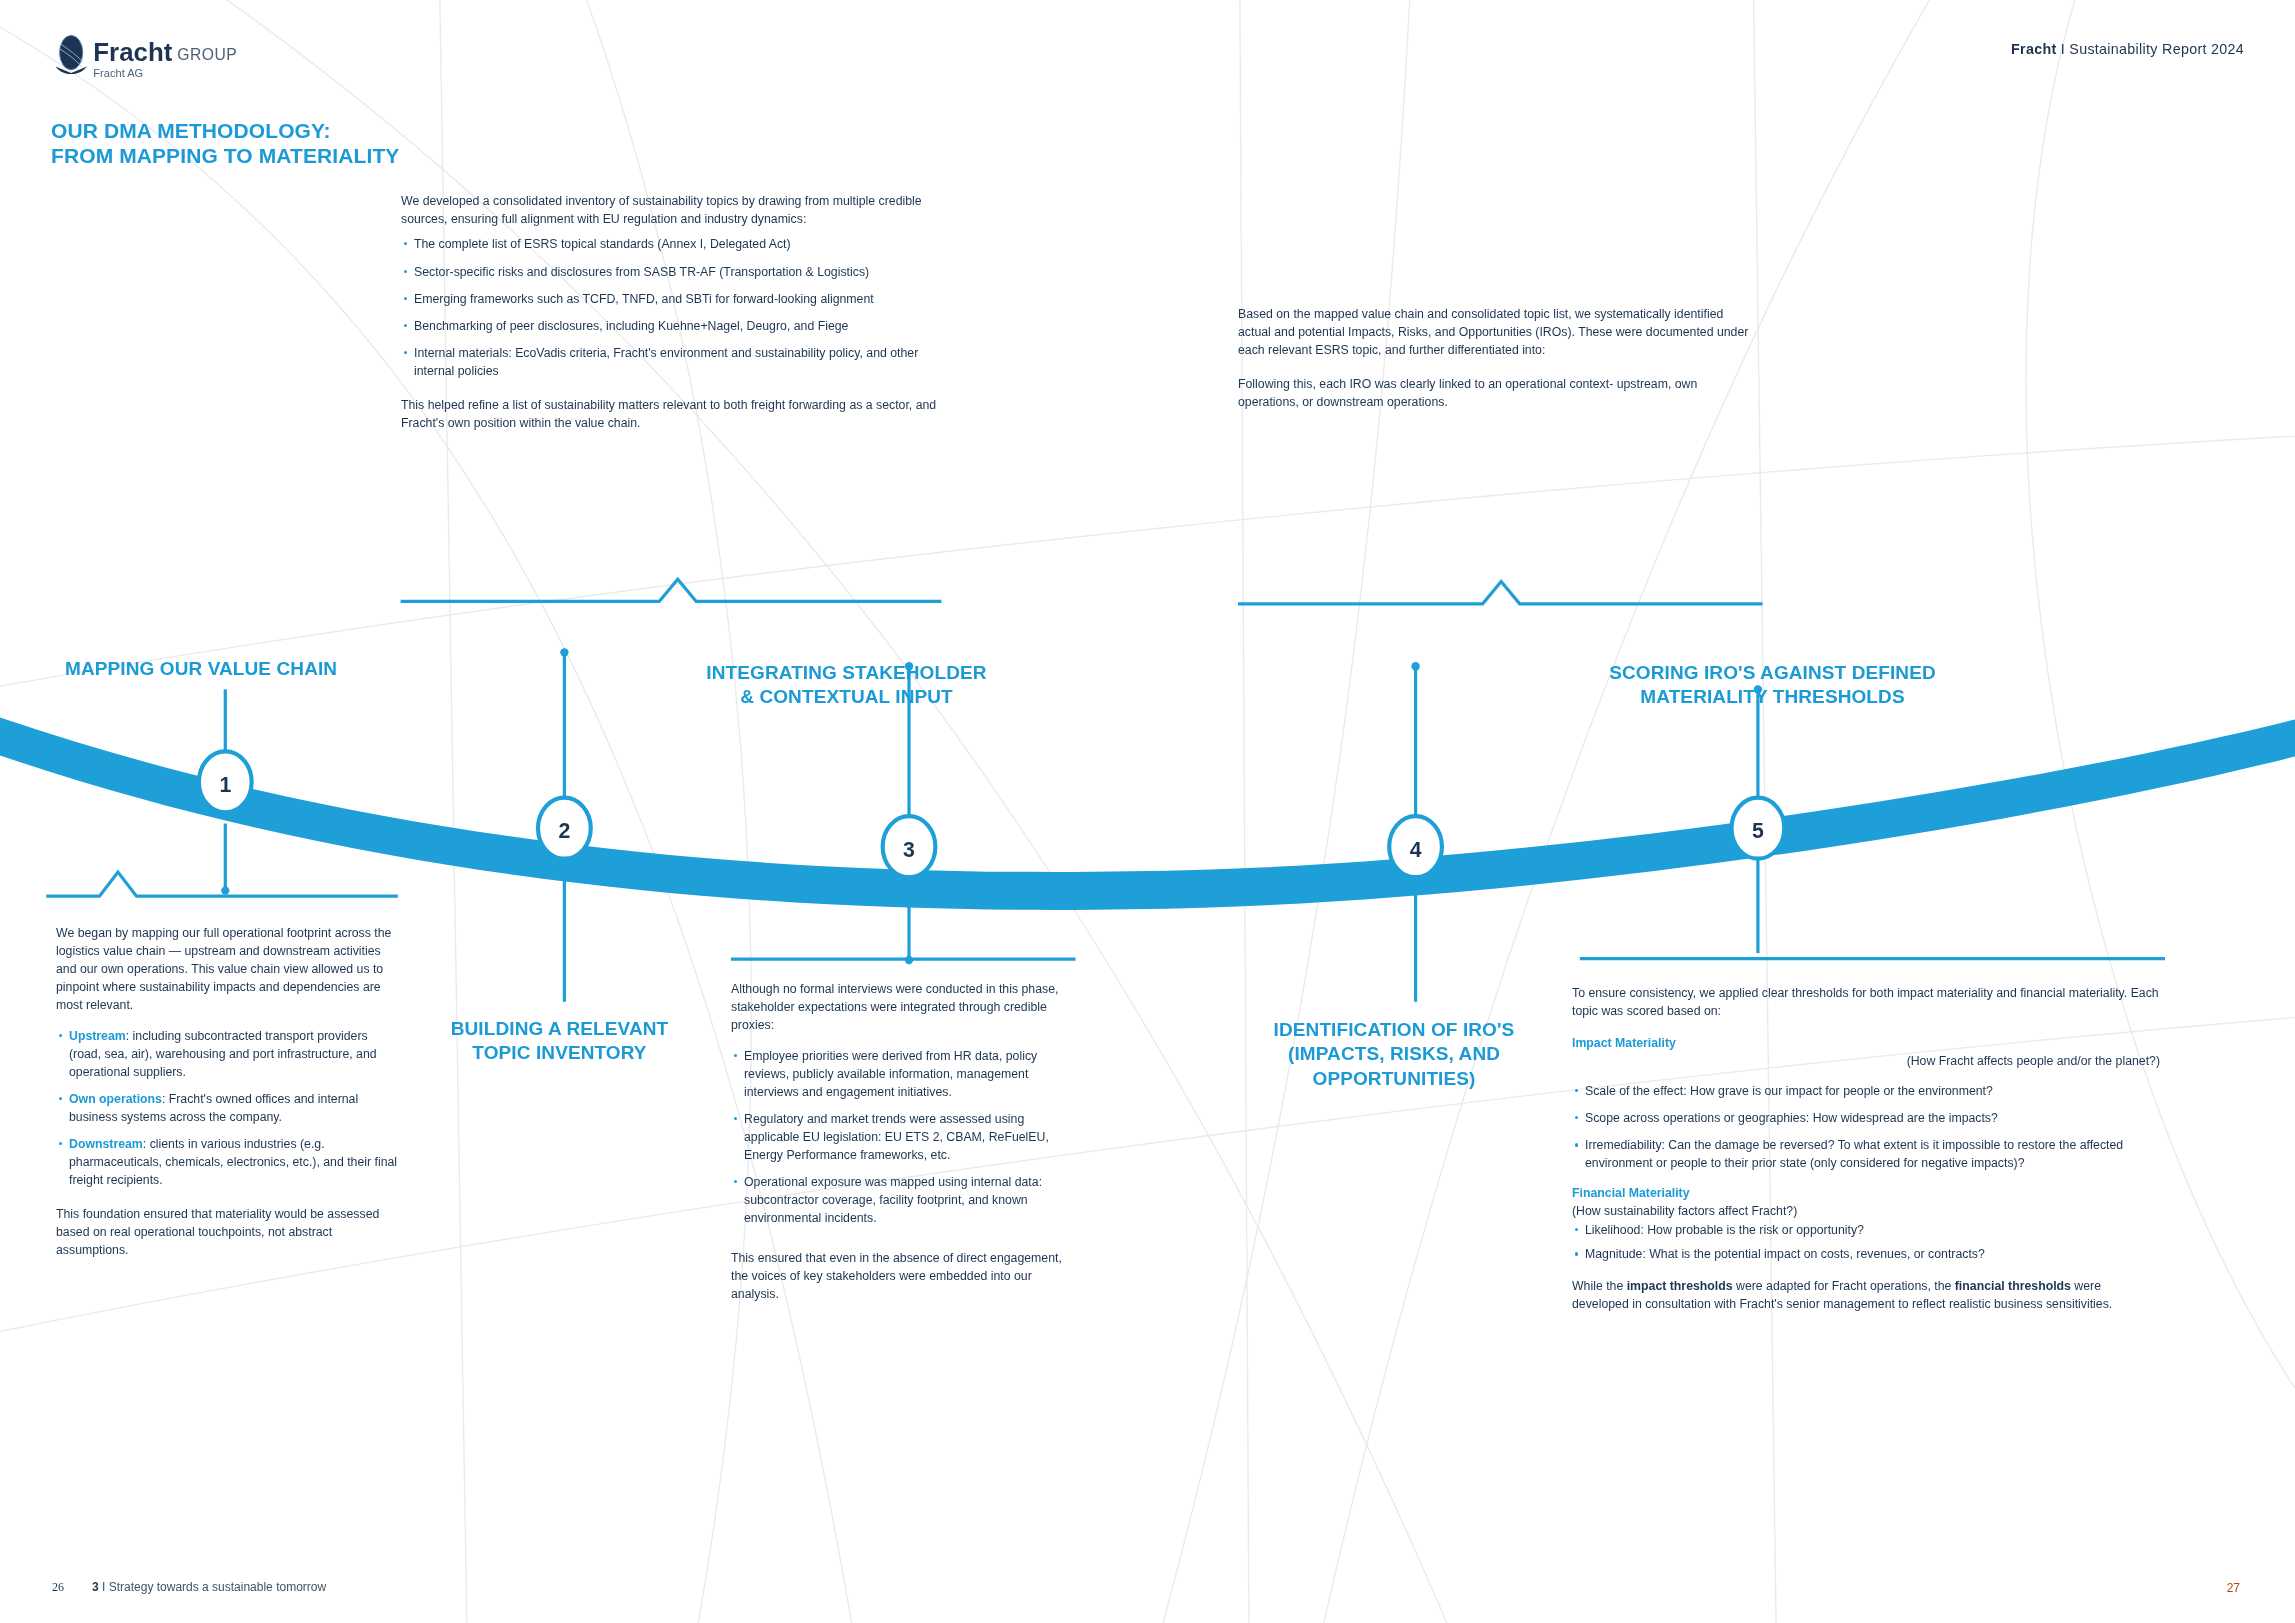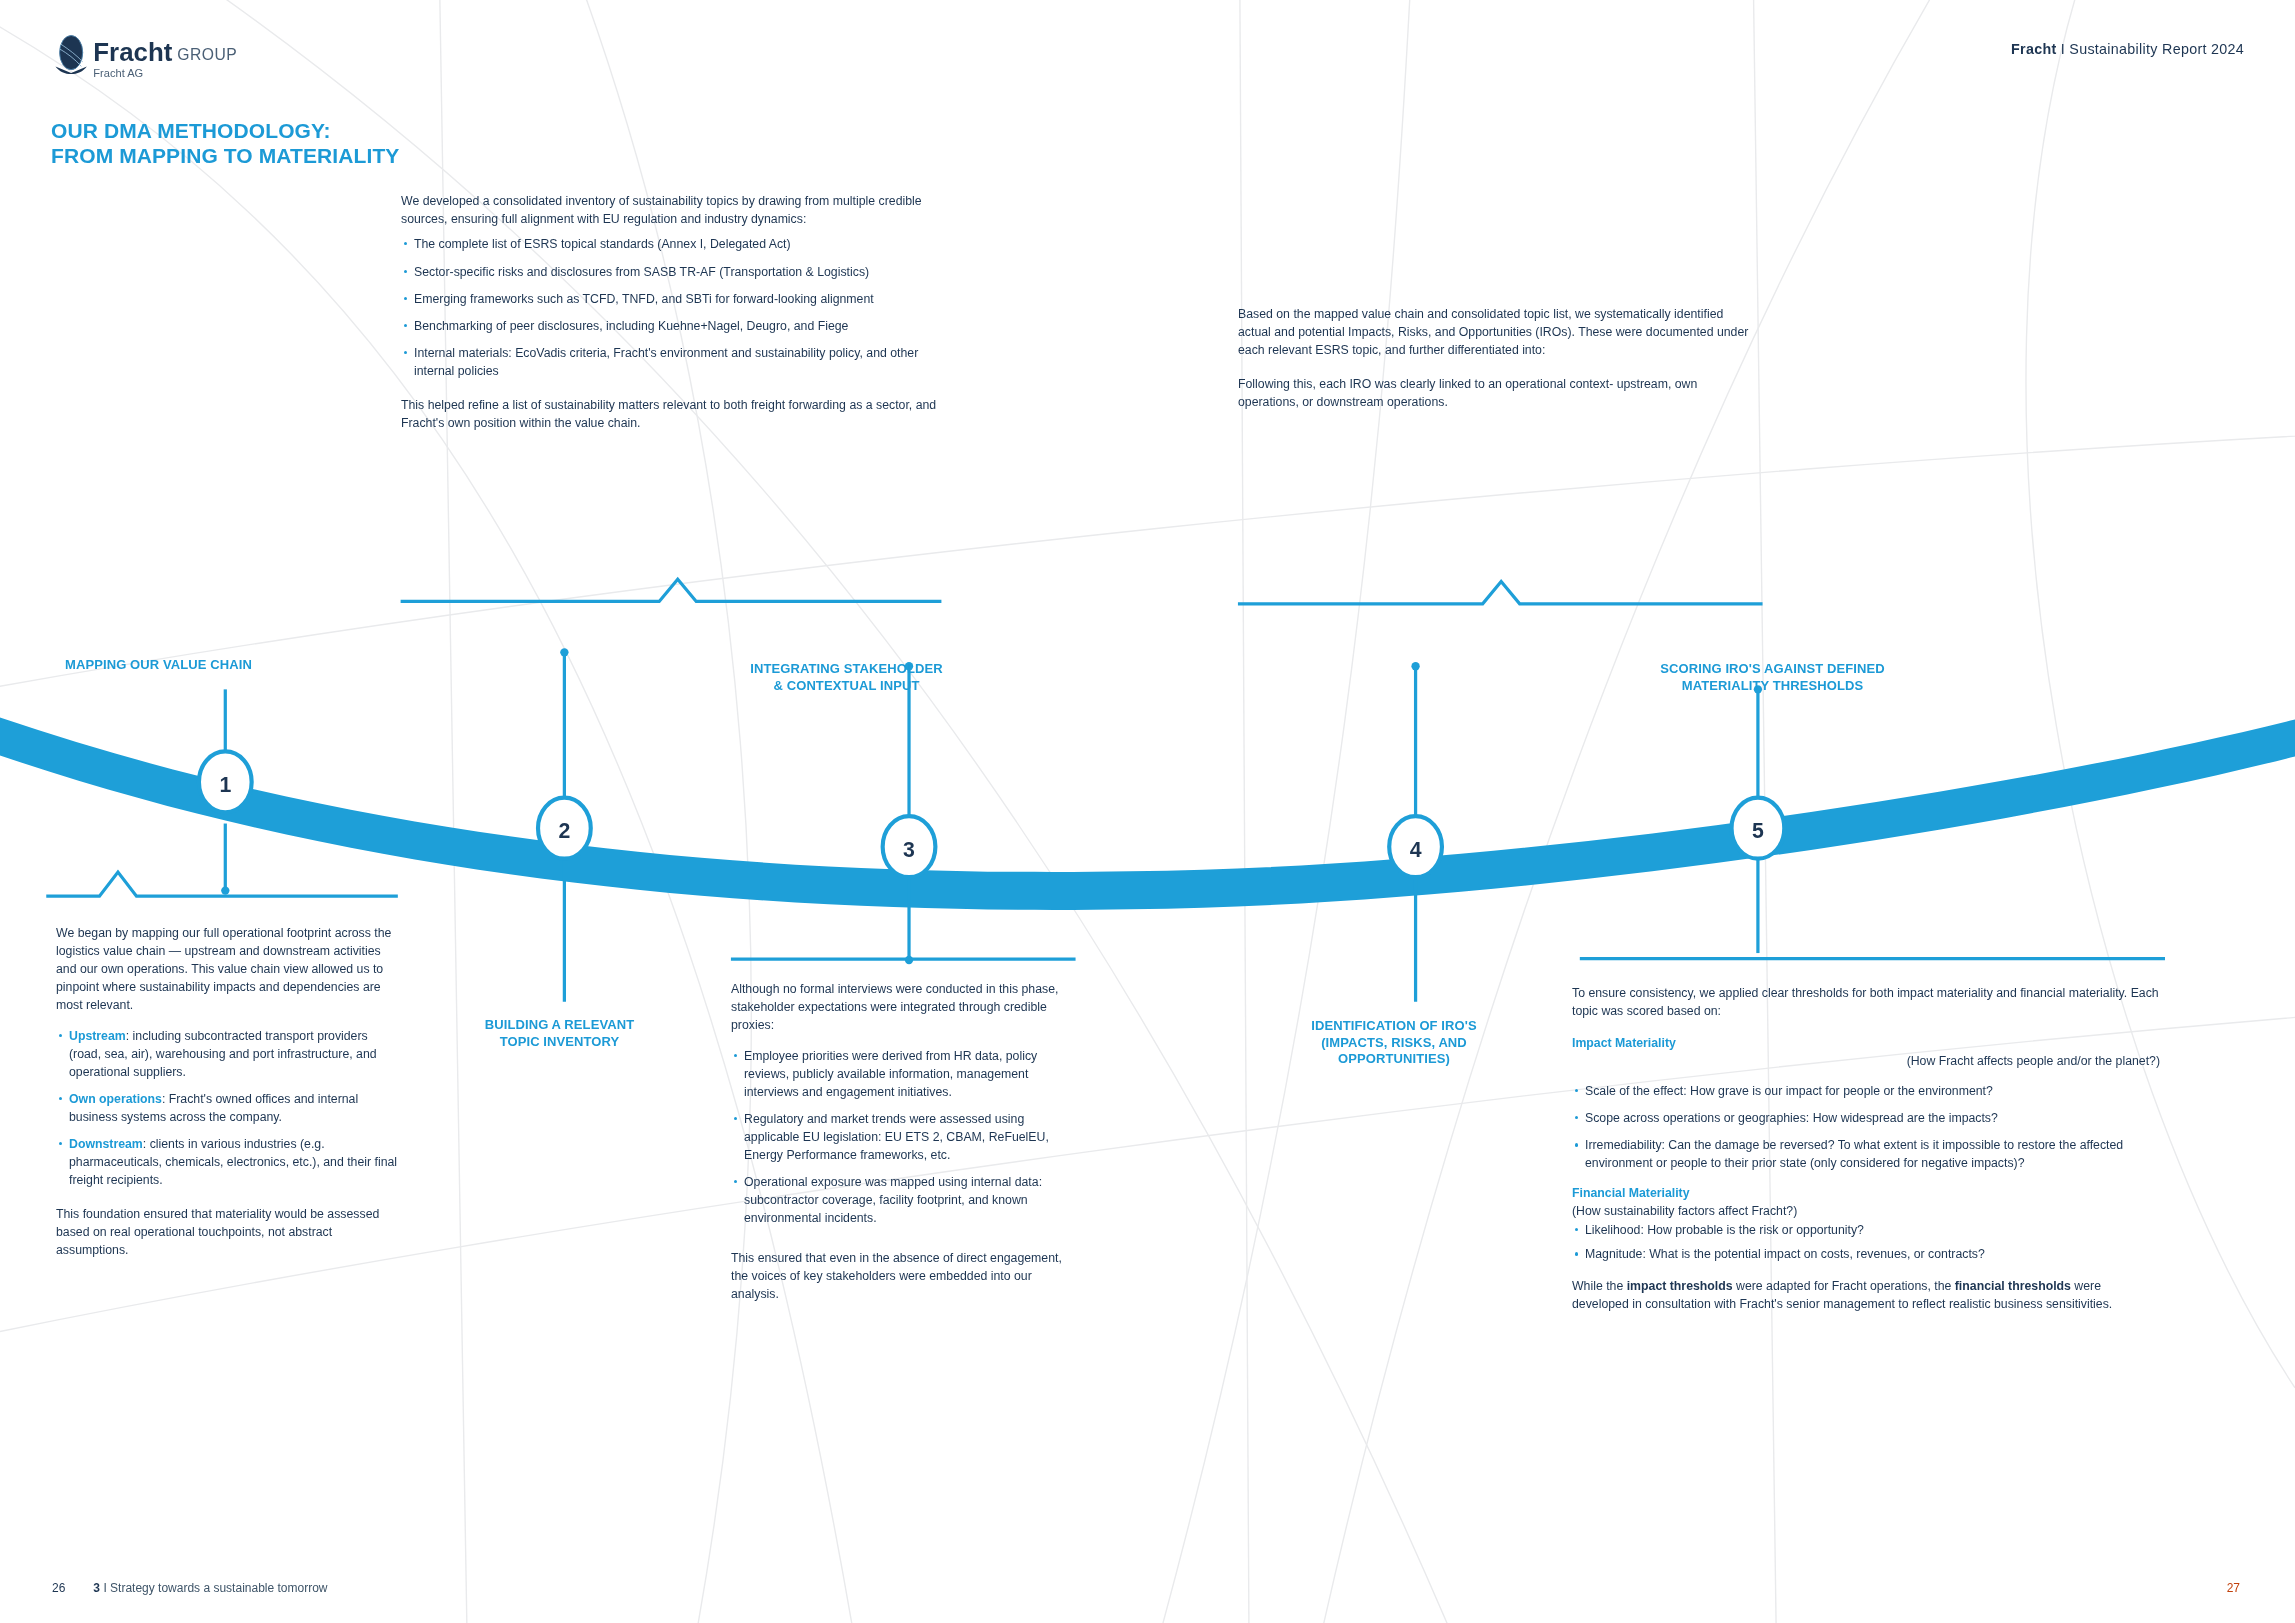--- a/index.html
+++ b/index.html
@@ -43,31 +43,31 @@
     width:3.2px;height:3.2px;border-radius:50%;background:#1c9ad6;
   }
   .tb ul.tight li{margin-bottom:3.7px;}
   .hl{color:#1c9ad6;font-weight:700;}
   .bold{font-weight:700;}
   .sub-head{color:#1c9ad6;font-weight:700;}
 
   
   .step-head{
     position:absolute;z-index:6;color:#1c9ad6;font-weight:700;
-    font-size:13px;line-height:1.28;letter-spacing:0.1px;
+    font-size:19px;line-height:1.28;letter-spacing:0.1px;
   }
   .ctr{text-align:center;}
 
   
   .timeline{position:absolute;left:0;top:0;width:2295px;height:1623px;z-index:4;pointer-events:none;}
 
   
   .footer{position:absolute;bottom:28px;z-index:5;font-size:12px;color:#3e5468;}
   .footer-left{left:52px;display:flex;align-items:baseline;gap:28px;}
-  .footer-left .pg{color:#1d3552;}
+  .footer-left .pg{color:#1d3552;font-family:Liberation Serif, serif;}
   .footer-left .crumb b{font-weight:700;color:#1d3552;}
   .footer-right{right:55px;color:#c2410c;margin-top:12px;}
 </style>
 </head>
 <body>
 
 <div class="page">
 
   <svg class="bg-lines" viewBox="0 0 4961 3508" preserveAspectRatio="none">
     <g stroke="#e9eaec" stroke-width="3" fill="none">

